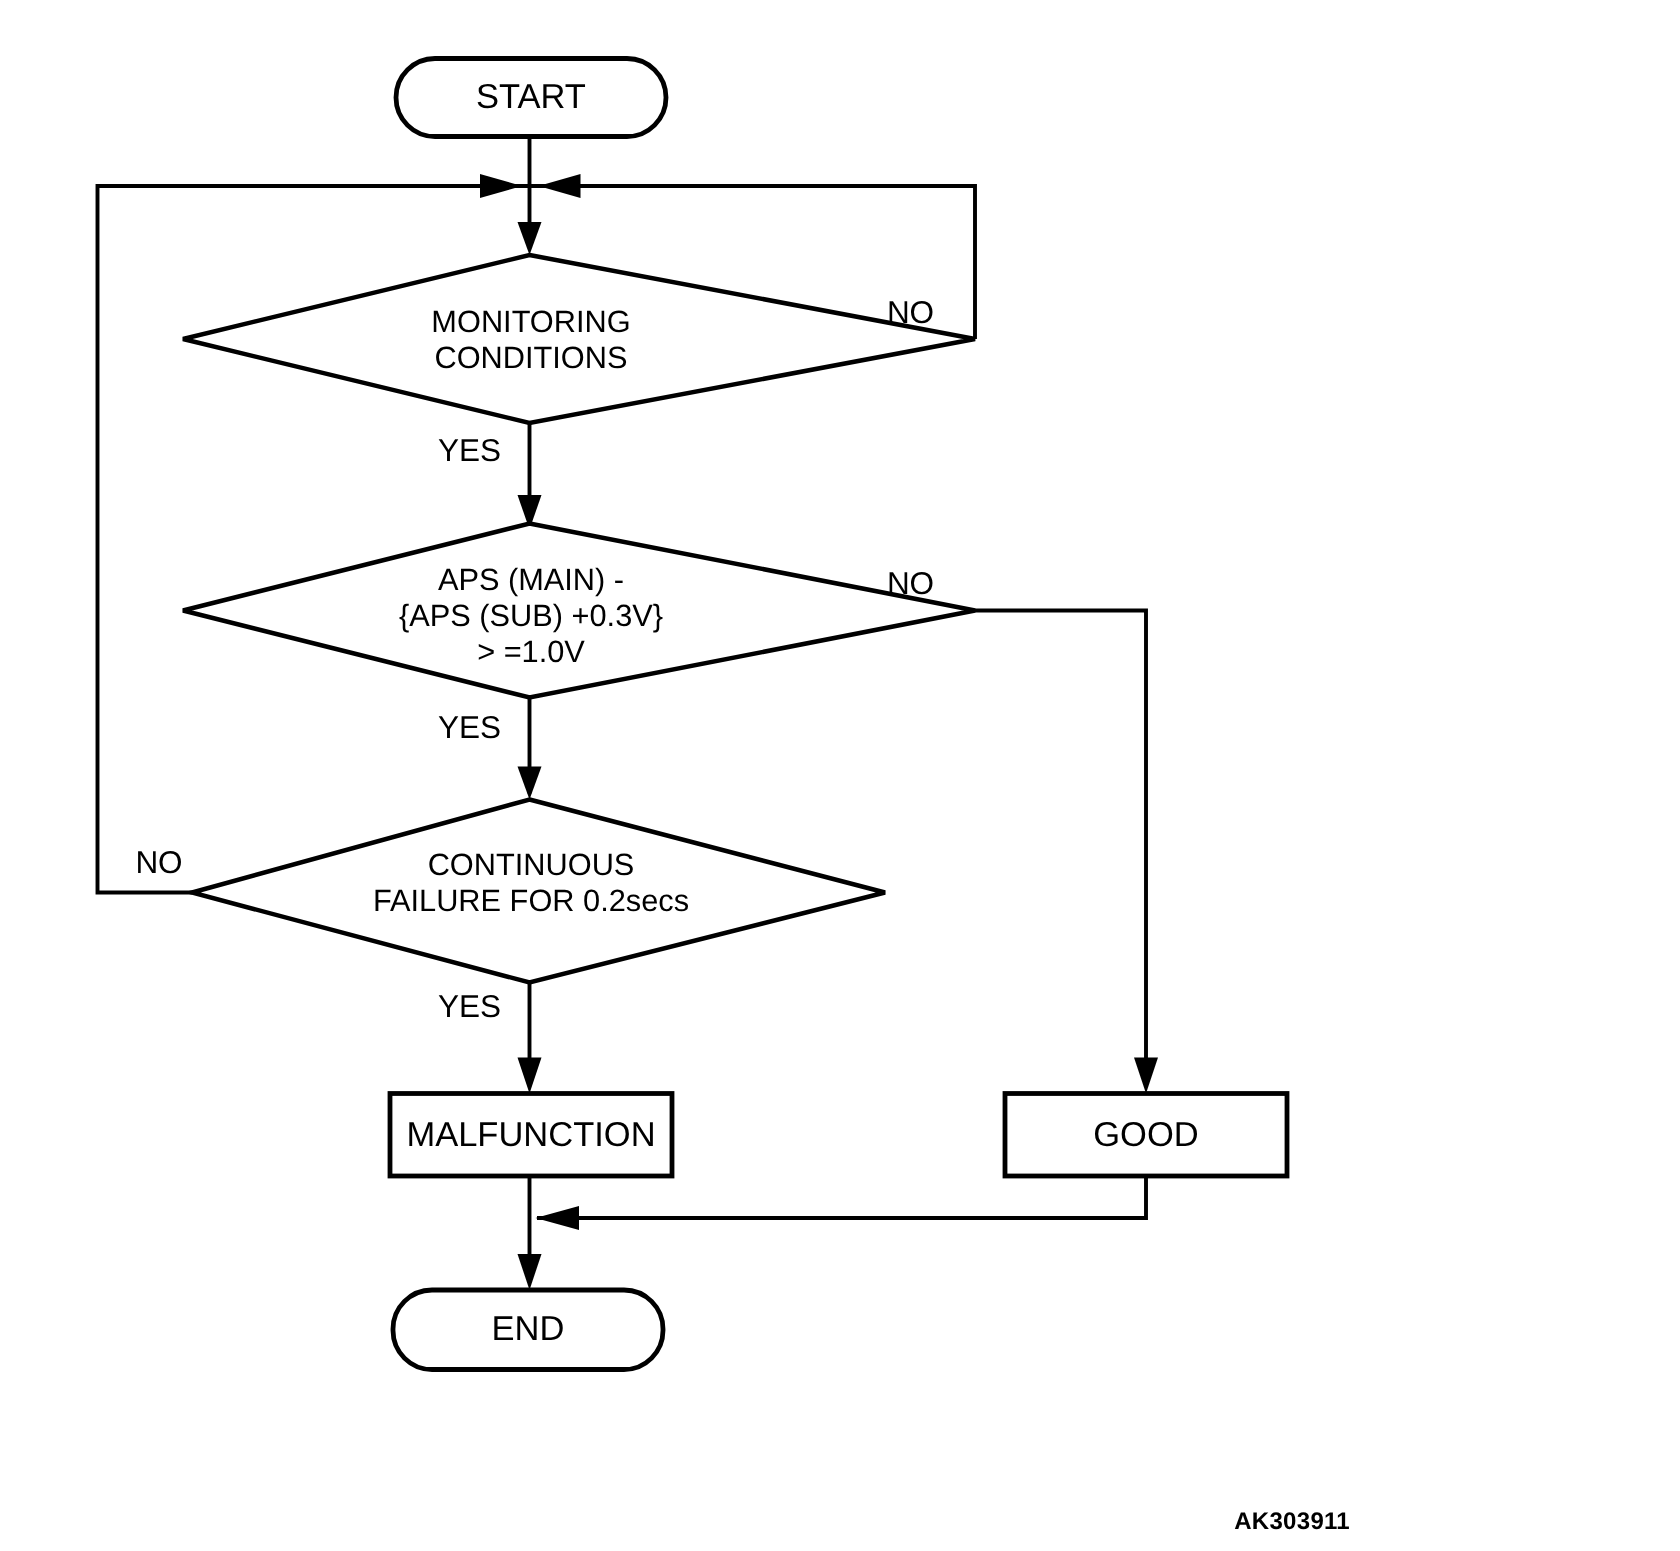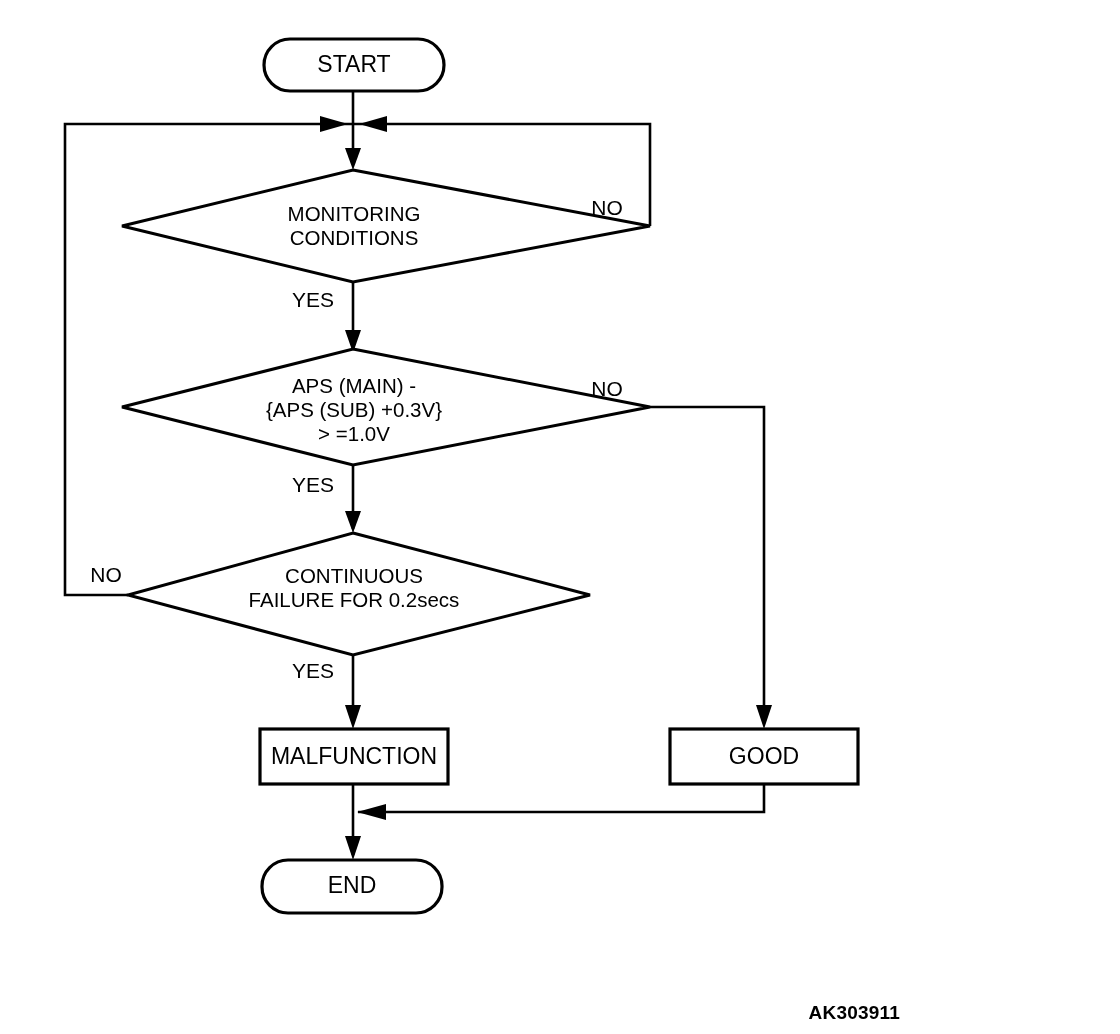--- a/index.html
+++ b/index.html
@@ -66,21 +66,21 @@
     font-family: "Liberation Sans", sans-serif;
     font-size: 21px;
     fill: #000000;
     text-anchor: middle;
   }
   .watermark-text {
     position: absolute;
     right: 16px;
     bottom: 10px;
     font-family: "Liberation Sans", sans-serif;
-    font-size: 19px;
+    font-size: 16px;
     font-weight: bold;
     color: #000000;
     letter-spacing: 0.2px;
   }
 </style>
 </head>
 <body>
 
 <div id="flowchart-root">
 

